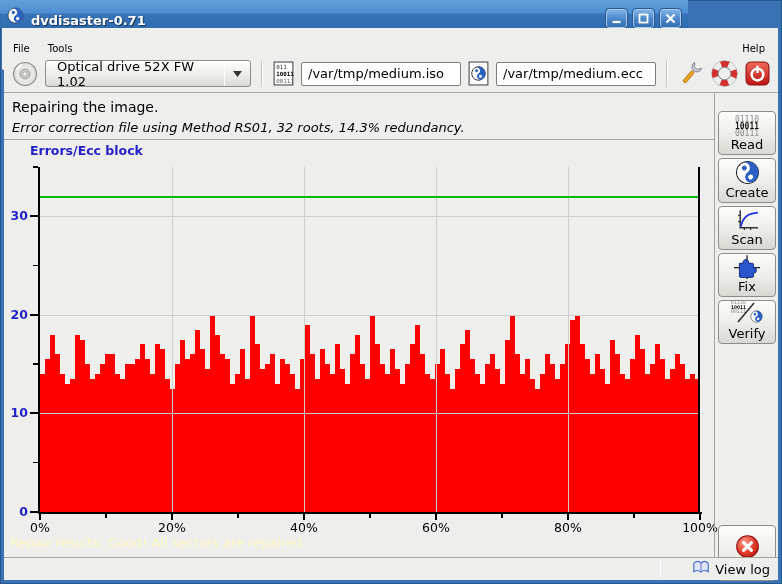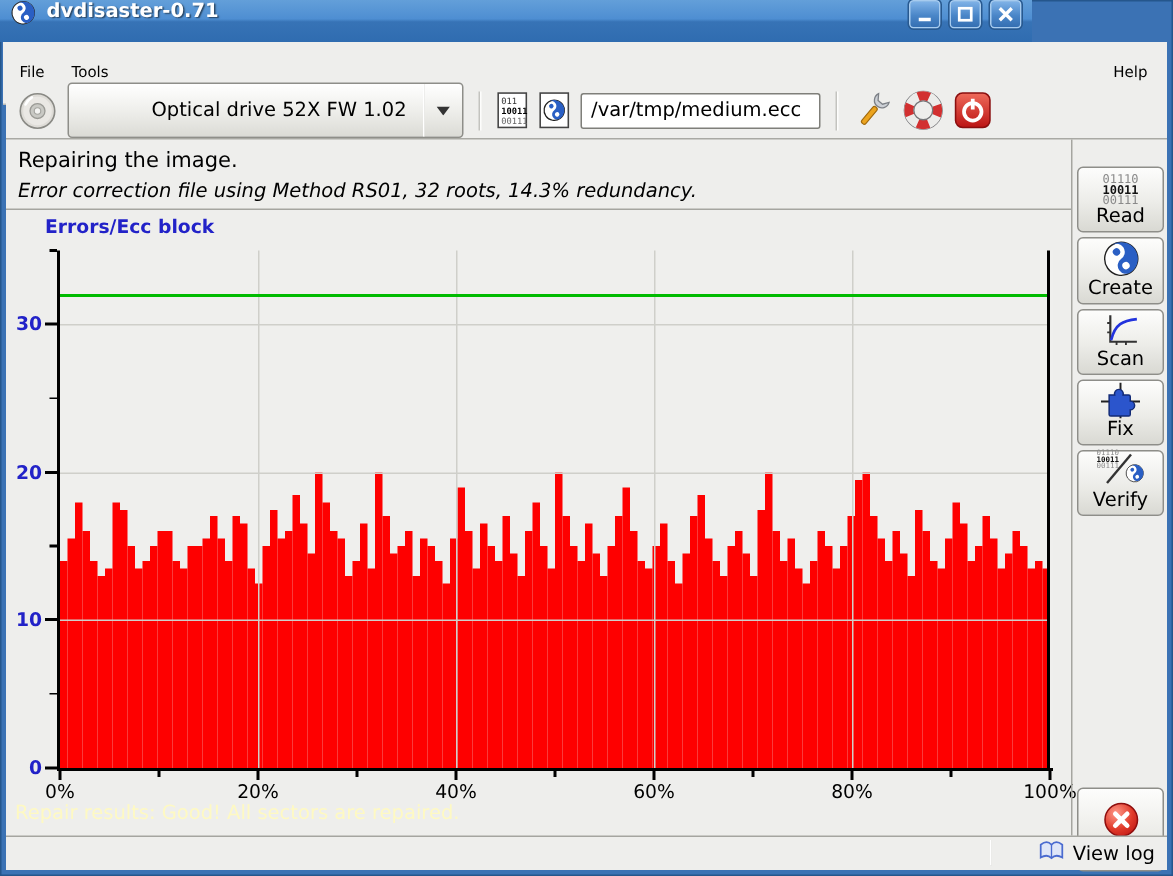--- a/index.html
+++ b/index.html
@@ -4,40 +4,40 @@
 <style>
   * { box-sizing: border-box; }
   body { margin:0; background:#ffffff; font-family:"DejaVu Sans", sans-serif; }
   .window { position:relative; width:782px; height:584px; background:#3b72b4;
             box-shadow: inset 0 0 0 1px #25568c; overflow:hidden; }
   .bg { position:absolute; left:4px; top:28px; width:774px; height:552px; background:#eeeeec; }
 
   
   .titlebar { position:absolute; left:0; top:0; width:688px; height:28px;
     background:linear-gradient(#639fd9 0%, #4e8ed2 45%, #3773b6 52%, #2f6cb0 100%);
-    display:flex; align-items:flex-start; padding:0 7px; gap:7px; }
+    display:flex; align-items:flex-end; padding:0 7px; gap:7px; }
   .title { color:#fff; font-weight:bold; font-size:13px; text-shadow:1px 1px 1px rgba(0,0,0,.55); }
   .winbtns { margin-left:auto; display:flex; gap:6px; }
   .winbtn { width:21px; height:19px; border-radius:3px;
     background:linear-gradient(#7fb2e7, #4a86c8 55%, #356fb2);
     border:1px solid #a7cbee; outline:1px solid #28598f;
     display:flex; align-items:center; justify-content:center; cursor:default; }
 
   
   .menubar { position:absolute; left:2px; top:28px; width:774px; height:42px; background:#eeeeec;
     border-bottom:1px solid #bcbcb7; display:flex; align-items:center; font-size:10px; color:#000; padding:0 2px;}
   .menuitem { padding:4px 9px; }
   .menu-right { margin-left:auto; }
 
   
   .toolbar { position:absolute; left:4px; top:55px; width:774px; height:38px; background:#eeeeec;
     border-bottom:1px solid #a9a9a4; display:flex; align-items:center; padding:0 8px; gap:7px; }
   .tbsep { width:2px; height:26px; border-left:1px solid #c3c3bf; border-right:1px solid #fdfdfc; margin:0 3px; }
-  .combo { height:37px; background:linear-gradient(#ffffff, #ebebe7 60%, #dadad5);
-    border:1px solid #8e8e89; border-radius:3px; display:flex; align-items:center; font-size:13px;padding-left:44px; }
+  .combo { height:27px; background:linear-gradient(#ffffff, #ebebe7 60%, #dadad5);
+    border:1px solid #8e8e89; border-radius:3px; display:flex; align-items:center; font-size:13px; }
   .combo .txt { padding:0 11px; }
   .combo .cs { width:1px; align-self:stretch; background:#bdbdb8; border-right:1px solid #fff; }
   .combo .arr { padding:0 8px; display:flex; align-items:center; }
   input.path { height:24px; width:160px; border:1px solid #7f7f7a; border-radius:2px;
     font:13px "DejaVu Sans", sans-serif; padding:0 6px; background:#fff; color:#000; }
   .tbicon { display:flex; align-items:center; justify-content:center; }
 
   
   .header-line1 { position:absolute; left:12px; top:99px; font-size:14px; color:#000; }
   .header-line2 { position:absolute; left:12px; top:120px; font-size:13px; font-style:italic; color:#000; }
@@ -147,20 +147,21 @@
     </span>
     <span class="tbsep"></span>
     <span class="tbicon">
         <svg width="21" height="25" viewBox="0 0 20 24">
     <rect x="1" y="1" width="18" height="22" fill="#fff" stroke="#444"></rect>
     <text x="3" y="8" font-family="DejaVu Sans Mono, monospace" font-size="5.6" fill="#333">011</text>
     <text x="3" y="14.5" font-family="DejaVu Sans Mono, monospace" font-size="5.6" font-weight="bold" fill="#000">10011</text>
     <text x="3" y="21" font-family="DejaVu Sans Mono, monospace" font-size="5.6" fill="#666">00111</text>
   </svg>
       </span>
+    <input class="path" value="/var/tmp/medium.iso" style="">
     <span class="tbicon">
         <svg width="21" height="25" viewBox="0 0 20 24">
     <rect x="1" y="1" width="18" height="22" fill="#fff" stroke="#444"></rect>
     <g transform="rotate(-35 10 12)">
     <circle cx="10" cy="12" r="6.5" fill="#fff" stroke="#222" stroke-width="0.8"></circle>
     <path d="M 10,5.5 a 6.5,6.5 0 0 1 0,13 a 3.25,3.25 0 0 1 0,-6.5 a 3.25,3.25 0 0 0 0,-6.5 z" fill="#2a5fc4"></path>
     <circle cx="10" cy="8.75" r="1.4444444444444444" fill="#2a5fc4"></circle>
     <circle cx="10" cy="15.25" r="1.4444444444444444" fill="#fff"></circle>
   </g>
   </svg>

